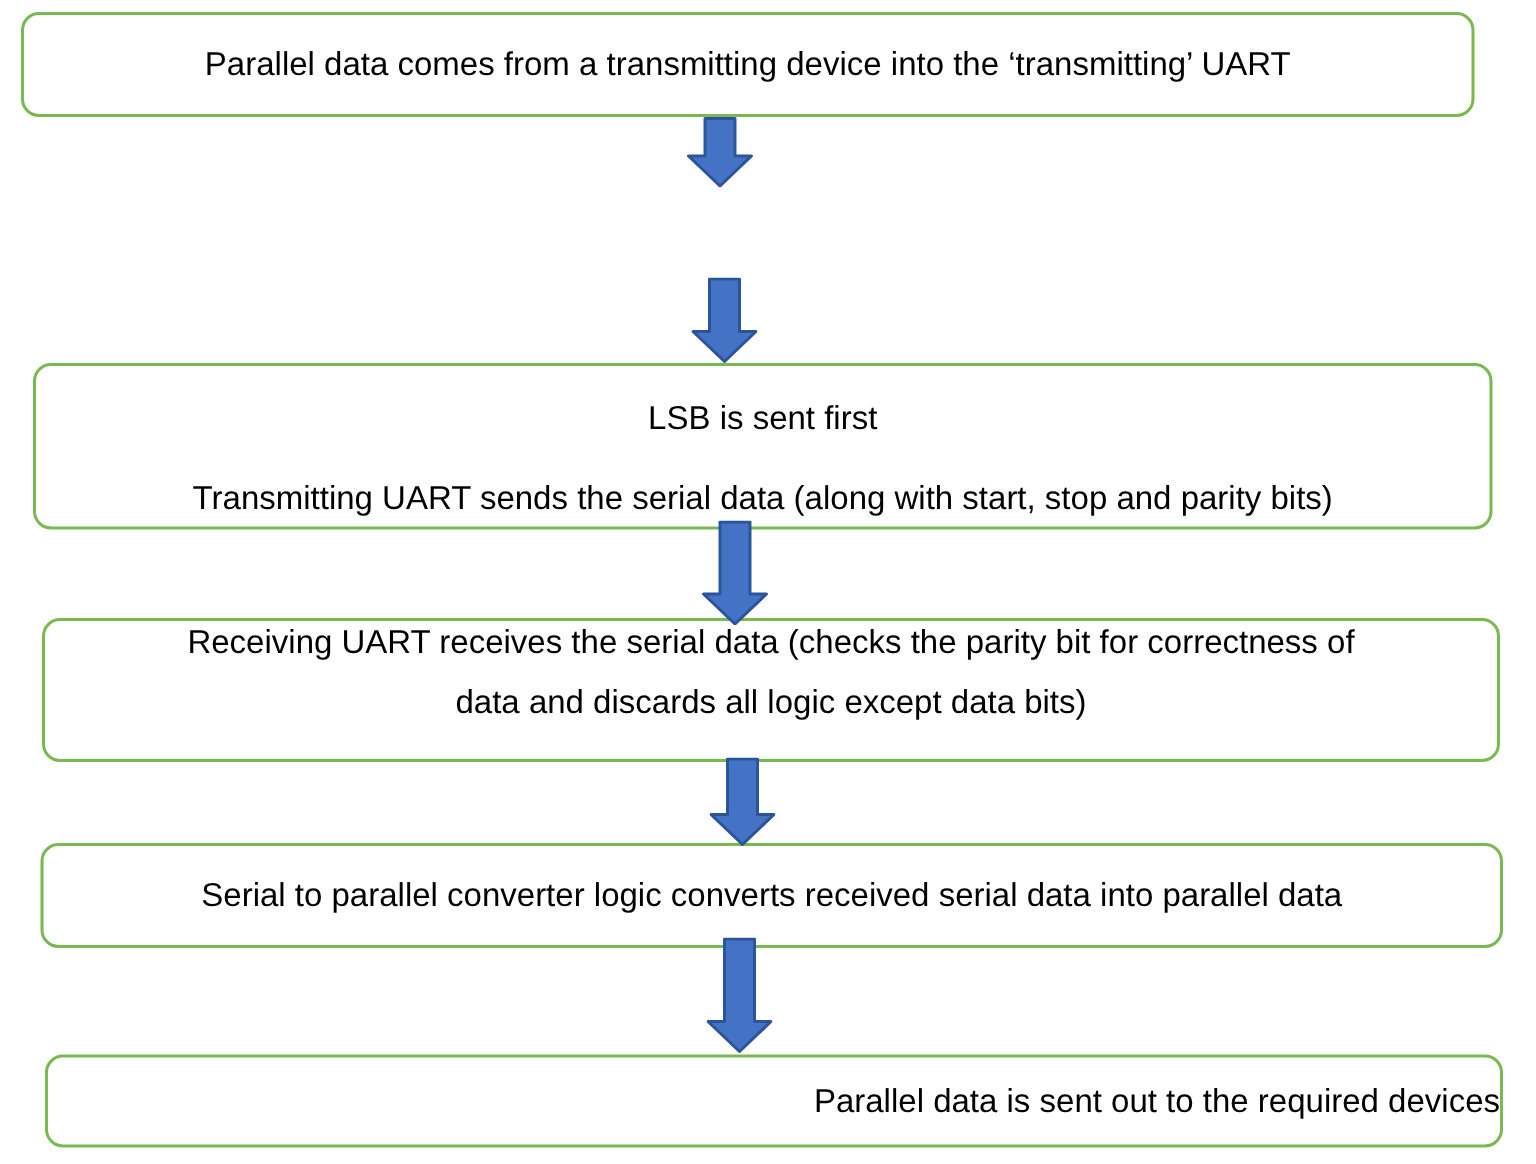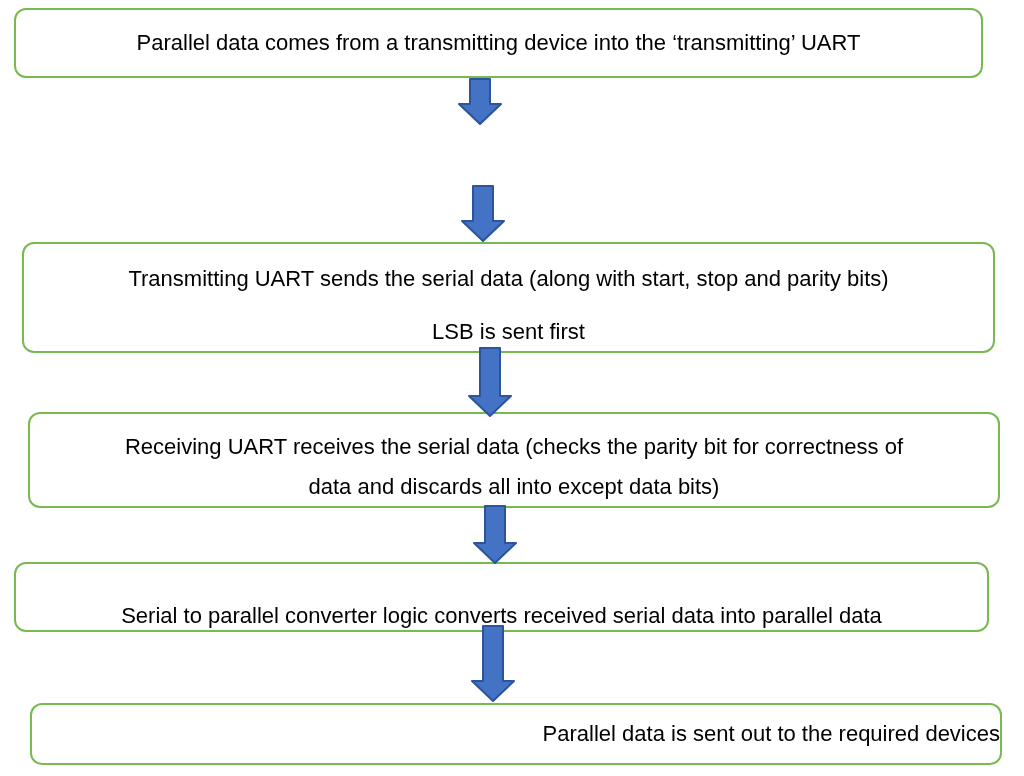--- a/index.html
+++ b/index.html
@@ -35,22 +35,22 @@
   }
   .box .line {
     font-size: 22px;
     line-height: 28px;
     white-space: nowrap;
   }
   .box.top-align { justify-content: flex-start; }
   #b1 { left: 14px;  top: 8px;   width: 969px; height: 70px; }
   #b2 { left: 13px;  top: 125px; width: 975px; height: 63px; }
   #b3 { left: 22px;  top: 242px; width: 973px; height: 111px; padding-top: 21px; gap: 25px; }
-  #b4 { left: 28px;  top: 412px; width: 972px; height: 96px;  padding-top: 19px; gap: 12px; }
-  #b5 { left: 14px;  top: 562px; width: 975px; height: 70px; justify-content: flex-end; }
+  #b4 { left: 28px;  top: 412px; width: 972px; height: 96px;  gap: 12px; }
+  #b5 { left: 27px;  top: 562px; width: 975px; height: 70px; }
   #b6 { left: 30px;  top: 703px; width: 972px; height: 62px; align-items: flex-end; }
   .arrow { position: absolute; z-index: 2; display: block; }
   .arrow polygon {
     fill: var(--arrow-fill);
     stroke: var(--arrow-stroke);
     stroke-width: 2;
     stroke-linejoin: round;
   }
   #a1 { left: 458px; top: 78px;  }
   #a2 { left: 461px; top: 185px; }
@@ -70,31 +70,31 @@
   <svg class="arrow" id="a1" width="44" height="47" viewBox="0 0 44 47">
     <polygon points="12,1 32,1 32,26 43,26 22,46 1,26 12,26"></polygon>
   </svg>
 
 
   <svg class="arrow" id="a2" width="44" height="57" viewBox="0 0 44 57">
     <polygon points="12,1 32,1 32,36 43,36 22,56 1,36 12,36"></polygon>
   </svg>
 
   <div class="box top-align" id="b3">
+    <div class="line">LSB is sent first</div>
     <div class="line">Transmitting UART sends the serial data (along with start, stop and parity bits)</div>
-    <div class="line">LSB is sent first</div>
   </div>
 
   <svg class="arrow" id="a3" width="44" height="70" viewBox="0 0 44 70">
     <polygon points="12,1 32,1 32,49 43,49 22,69 1,49 12,49"></polygon>
   </svg>
 
   <div class="box top-align" id="b4">
     <div class="line">Receiving UART receives the serial data (checks the parity bit for correctness of</div>
-    <div class="line">data and discards all into except data bits)</div>
+    <div class="line">data and discards all logic except data bits)</div>
   </div>
 
   <svg class="arrow" id="a4" width="44" height="59" viewBox="0 0 44 59">
     <polygon points="12,1 32,1 32,38 43,38 22,58 1,38 12,38"></polygon>
   </svg>
 
   <div class="box" id="b5">
     <div class="line">Serial to parallel converter logic converts received serial data into parallel data</div>
   </div>
 

